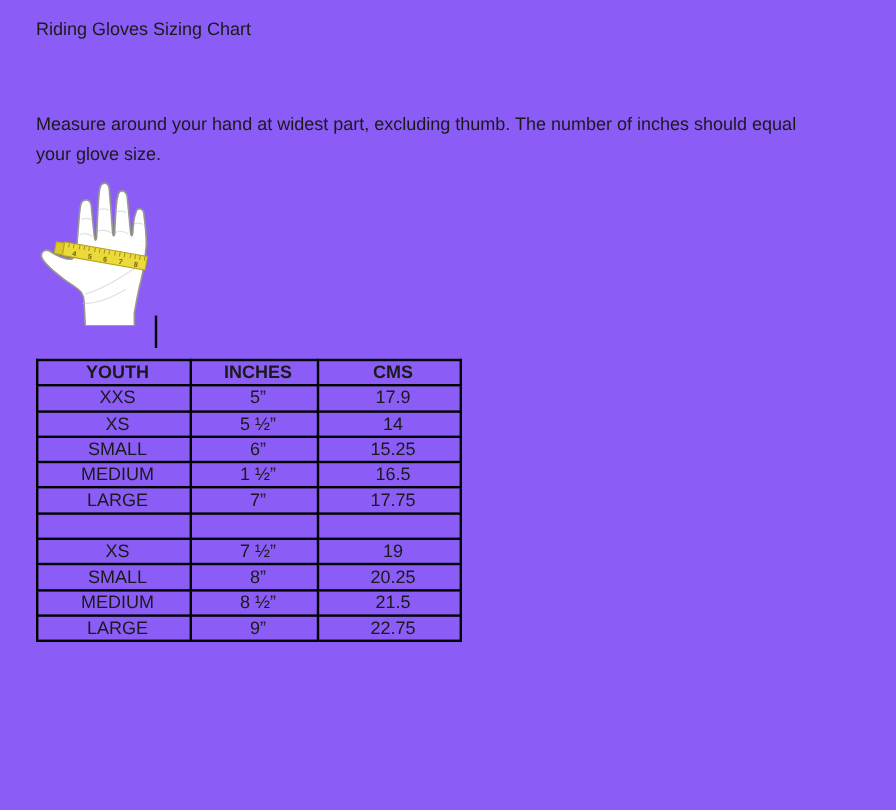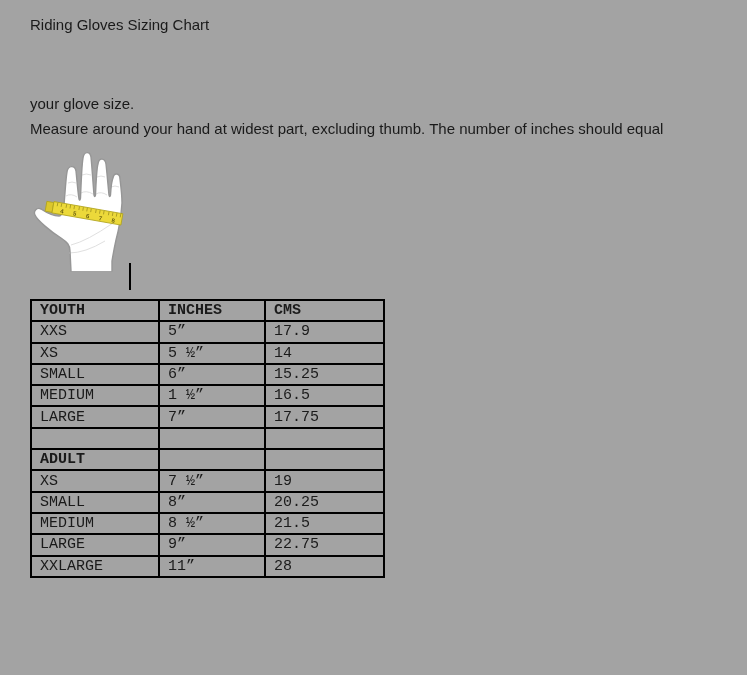--- a/index.html
+++ b/index.html
@@ -1,54 +1,53 @@
 <!DOCTYPE html>
 <html><head>
 <meta charset="utf-8">
 <style>
   * { margin:0; padding:0; box-sizing:border-box; }
   html,body { background:#fff; }
   .doc {
-    position:relative; width:747px; height:675px; background:#a3a3a3;
+    position:relative; width:747px; height:675px; background:#8b5cf6;
     font-family:"Liberation Sans", "DejaVu Sans", sans-serif;
     color:#1a1a1a; overflow:hidden;
   }
   .title    { position:absolute; left:30px; top:16px;  font-size:15px; }
   .subtitle { position:absolute; left:30px; top:54px;  font-size:15px; }
   .para     { position:absolute; left:30px; top:91px;  font-size:15px; line-height:25px; width:717px; }
   .hand-svg { position:absolute; left:25px; top:145px; }
   .cursor   { position:absolute; left:129px; top:263px; width:2px; height:27px; background:#000; }
   table.sizing {
     position:absolute; left:30px; top:299px;
     border-collapse:collapse; table-layout:fixed; width:353px;
     font-size:15px; color:#1a1a1a;
   }
   table.sizing col.c1 { width:128px; }
   table.sizing col.c2 { width:106px; }
   table.sizing col.c3 { width:119px; }
   table.sizing th, table.sizing td {
     border:2px solid #000; height:21.3px; padding:0 2px 0 8px;
-    text-align:left; vertical-align:middle; white-space:nowrap; overflow:hidden;
+    text-align:center; vertical-align:middle; white-space:nowrap; overflow:hidden;
     font-weight:normal;
-    font-family:Liberation Mono, monospace;
   }
   table.sizing th { font-weight:bold; }
   table.sizing td.bold { font-weight:bold; }
   .tape-num { font-size:6px; font-weight:bold; fill:#6e6312; font-family:"Liberation Sans", sans-serif; }
 </style>
 </head>
 <body>
 
 <div class="doc">
 
   <div class="title">Riding Gloves Sizing Chart</div>
 
   <div class="para">
+    <div>Measure around your hand at widest part, excluding thumb. The number of inches should equal</div>
     <div>your glove size.</div>
-    <div>Measure around your hand at widest part, excluding thumb. The number of inches should equal</div>
   </div>
 
   <svg class="hand-svg" width="140" height="130" viewBox="0 0 140 130">
 
     <path fill="#ffffff" stroke="none" d="
       M 46 126 L 45 106
       C 45 100 42 97 36 93
       C 26 87 12 75 10 70
       C 8 66 12 62 16 64
       C 22 68 28 71 34 71
@@ -160,45 +159,35 @@
           <td>LARGE</td>
           <td>7”</td>
           <td>17.75</td>
         </tr>
         <tr>
           <td></td>
           <td></td>
           <td></td>
         </tr>
         <tr>
-          <td class="bold">ADULT</td>
-          <td class="bold"></td>
-          <td class="bold"></td>
-        </tr>
-        <tr>
           <td>XS</td>
           <td>7 ½”</td>
           <td>19</td>
         </tr>
         <tr>
           <td>SMALL</td>
           <td>8”</td>
           <td>20.25</td>
         </tr>
         <tr>
           <td>MEDIUM</td>
           <td>8 ½”</td>
           <td>21.5</td>
         </tr>
         <tr>
           <td>LARGE</td>
           <td>9”</td>
           <td>22.75</td>
         </tr>
-        <tr>
-          <td>XXLARGE</td>
-          <td>11”</td>
-          <td>28</td>
-        </tr>
       </tbody>
   </table>
 
 </div>
 
 </body></html>

